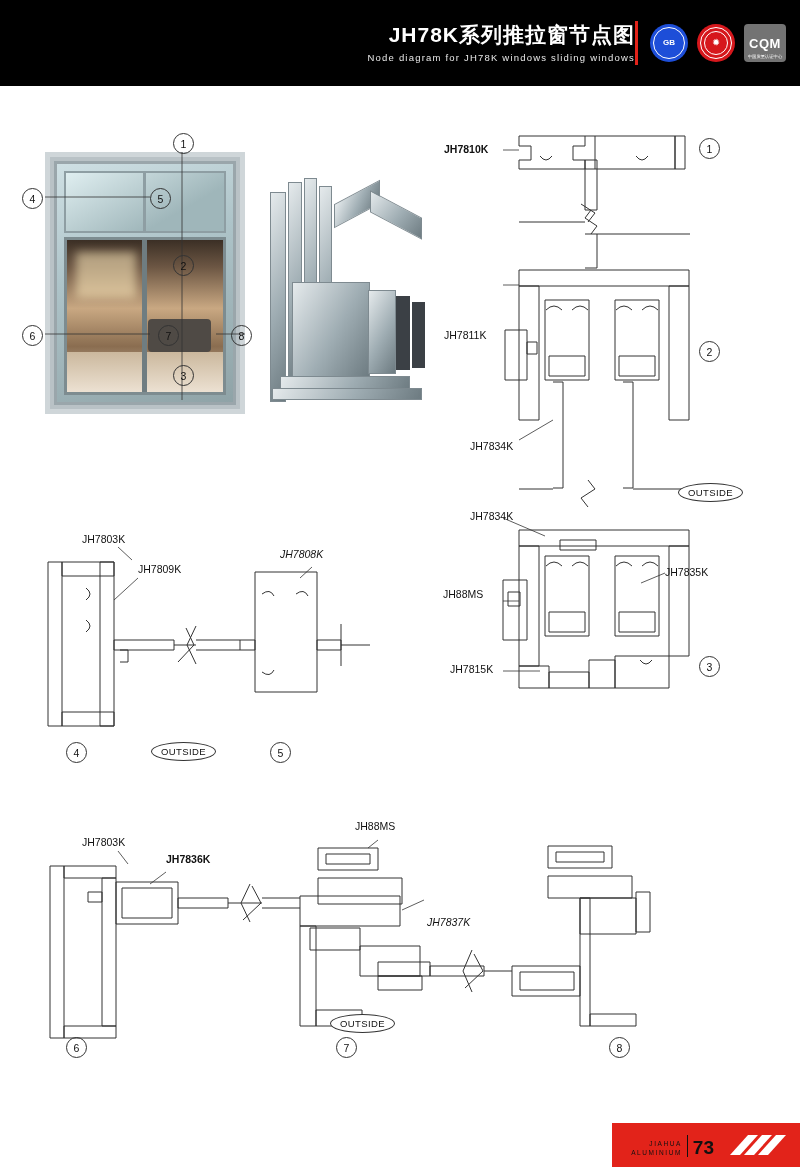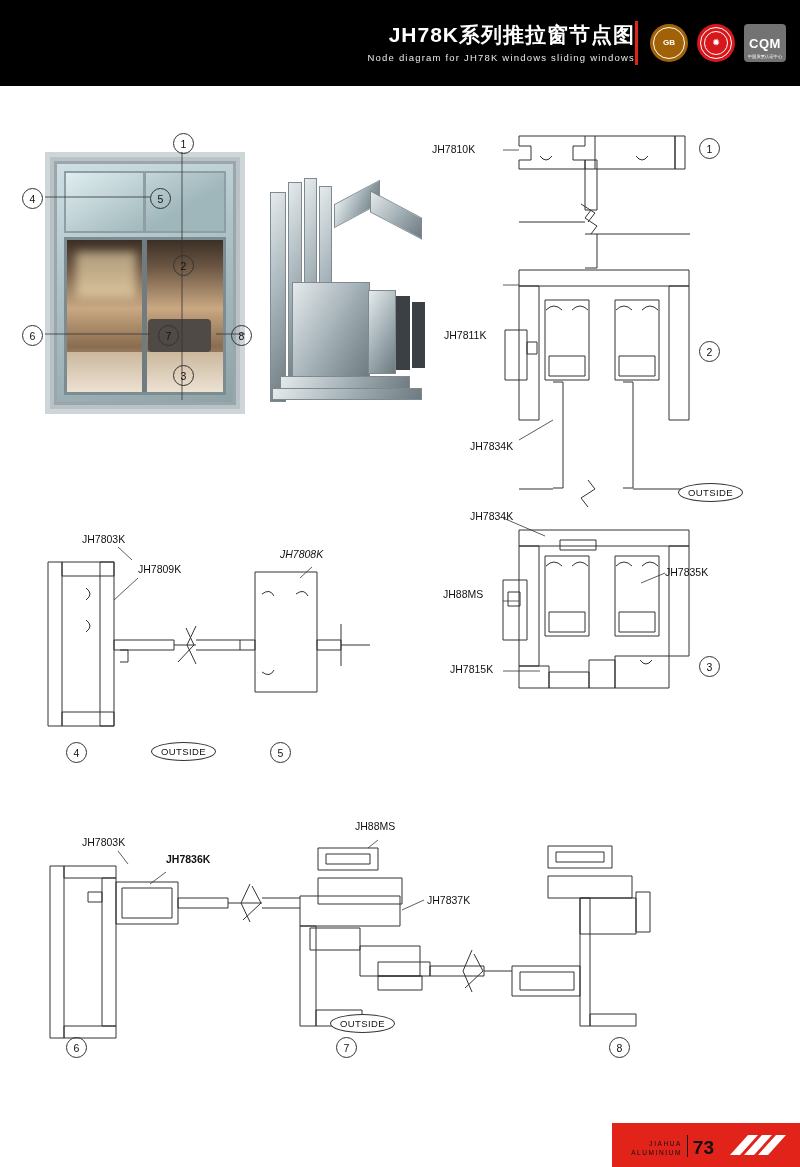--- a/index.html
+++ b/index.html
@@ -17,21 +17,21 @@
     position:absolute;right:14px;top:0;height:86px;display:flex;align-items:center;
   }
   .title-block{ text-align:right; color:#fff; }
   .title-cn{font-size:21px;letter-spacing:1px;line-height:1.15;font-weight:bold;}
   .title-en{font-size:9.5px;letter-spacing:1.2px;margin-top:5px;color:#e8e8e8;}
   .redbar{width:3px;height:44px;background:#e2231a;margin:0 12px 0 0;}
   .logos{display:flex;align-items:center;gap:9px;}
   .logo{width:38px;height:38px;border-radius:50%;background:#e2231a;position:relative;
         display:flex;align-items:center;justify-content:center;color:#fff;font-size:8px;
         font-weight:bold;line-height:1;text-align:center;overflow:hidden;}
-  .logo.g{background:#a16207;}
+  .logo.g{background:#1d4ed8;}
   .logo.flower{background:#d6171c;}
   .logo.cqm{border-radius:4px;background:#737373;width:42px;height:38px;font-size:13px;letter-spacing:0.5px;}
   .logo .ring{position:absolute;inset:3px;border:1.5px solid #fff;border-radius:50%;}
   .logo .ring2{position:absolute;inset:7px;border:1px solid #fff;border-radius:50%;}
   .logo .txt{position:relative;z-index:2;}
   .logo.cqm .sub{position:absolute;bottom:3px;left:0;right:0;font-size:4.3px;font-weight:normal;letter-spacing:0;}
 
   
   .footer{position:absolute;left:0;bottom:0;width:800px;height:44px;background:#e2231a;}
   .footer-white{position:absolute;left:0;bottom:0;width:612px;height:44px;background:#fff;}
@@ -279,36 +279,36 @@
     <path d="M512,966 h68 v30 h-68 z"></path>
     <path d="M520,972 h54 v18 h-54 z"></path>
     <path d="M636,892 h14 v40 h-14 z"></path>
   </g>
 
   <path class="st" d="M472,950 l-9,21 l9,21"></path>
   <path class="st" d="M250,884 l-9,19 l9,19"></path>
   <path class="st" d="M196,626 l-9,19 l9,19"></path>
 </svg>
 
-<div class="lbl" style="left:432px;top:143px;">JH7810K</div>
+<div class="lbl" style="left:444px;top:143px;font-weight:bold;">JH7810K</div>
 <div class="lbl" style="left:444px;top:281px;margin-top:48px;">JH7811K</div>
 <div class="lbl" style="left:470px;top:440px;">JH7834K</div>
 <div class="lbl" style="left:470px;top:510px;">JH7834K</div>
 <div class="lbl" style="left:665px;top:566px;">JH7835K</div>
 <div class="lbl" style="left:443px;top:588px;">JH88MS</div>
 <div class="lbl" style="left:450px;top:663px;">JH7815K</div>
 
 <div class="lbl" style="left:82px;top:533px;">JH7803K</div>
 <div class="lbl" style="left:138px;top:563px;">JH7809K</div>
 <div class="lbl" style="left:280px;top:548px;font-style:italic;">JH7808K</div>
 
 <div class="lbl" style="left:82px;top:836px;">JH7803K</div>
 <div class="lbl" style="left:166px;top:853px;font-weight:bold;">JH7836K</div>
 <div class="lbl" style="left:355px;top:820px;">JH88MS</div>
-<div class="lbl" style="left:427px;top:894px;">JH7837K</div>
+<div class="lbl" style="left:427px;top:916px;font-style:italic;">JH7837K</div>
 
 <div class="ellip" style="left:678px;top:483px;">OUTSIDE</div>
 <div class="ellip" style="left:151px;top:742px;">OUTSIDE</div>
 <div class="ellip" style="left:330px;top:1014px;">OUTSIDE</div>
 
 <div class="circ" style="left:173px;top:133px;">1</div>
 <div class="circ" style="left:22px;top:188px;">4</div>
 <div class="circ" style="left:150px;top:188px;">5</div>
 <div class="circ" style="left:173px;top:255px;">2</div>
 <div class="circ" style="left:22px;top:325px;">6</div>

